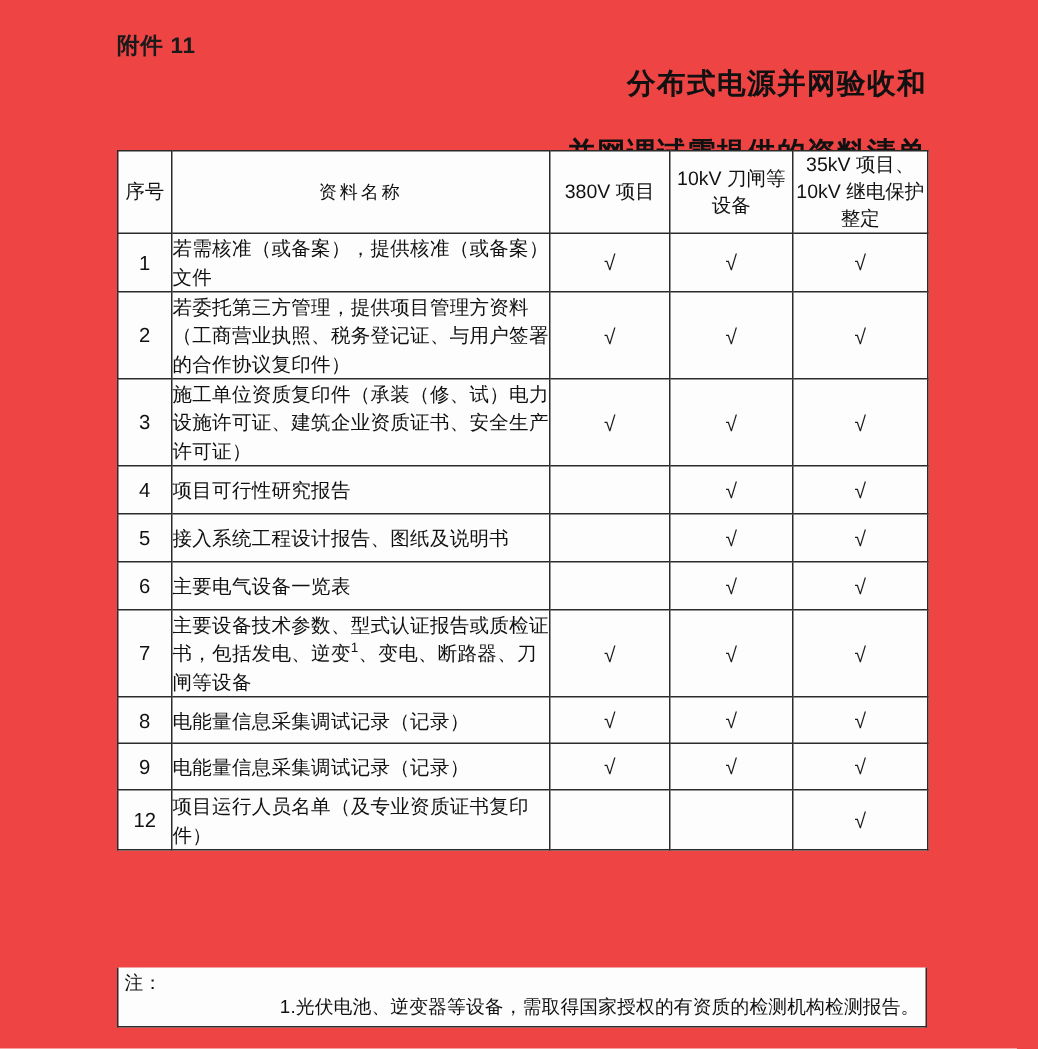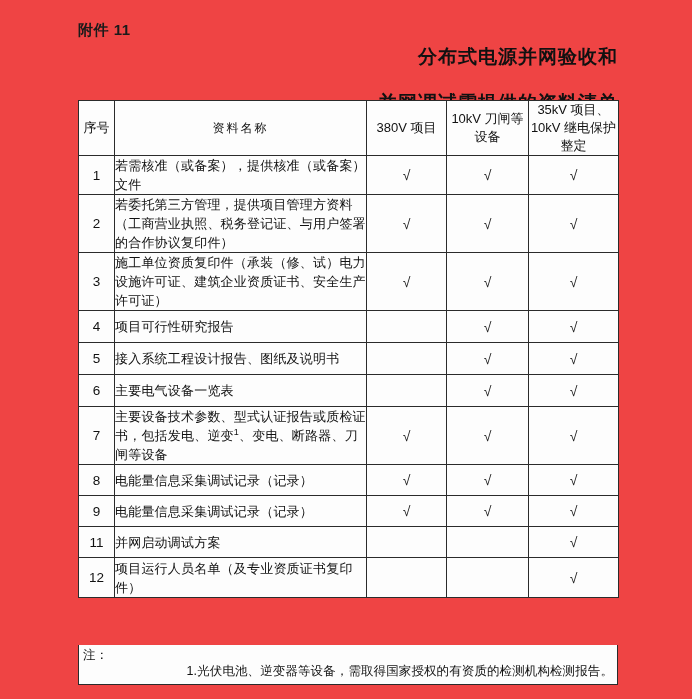--- a/index.html
+++ b/index.html
@@ -223,27 +223,20 @@
 
       <tr style="height:31px">
         <td class="cell-no">9</td>
         <td class="cell-name">电能量信息采集调试记录（记录）</td>
         <td class="cell-mark">√</td>
         <td class="cell-mark">√</td>
         <td class="cell-mark">√</td>
       </tr>
 
 
-      <tr style="height:31px">
-        <td class="cell-no">11</td>
-        <td class="cell-name">并网启动调试方案</td>
-        <td class="cell-mark"></td>
-        <td class="cell-mark"></td>
-        <td class="cell-mark">√</td>
-      </tr>
 
       <tr style="height:40px">
         <td class="cell-no">12</td>
         <td class="cell-name">项目运行人员名单（及专业资质证书复印件）</td>
         <td class="cell-mark"></td>
         <td class="cell-mark"></td>
         <td class="cell-mark">√</td>
       </tr>
 
     </tbody>

